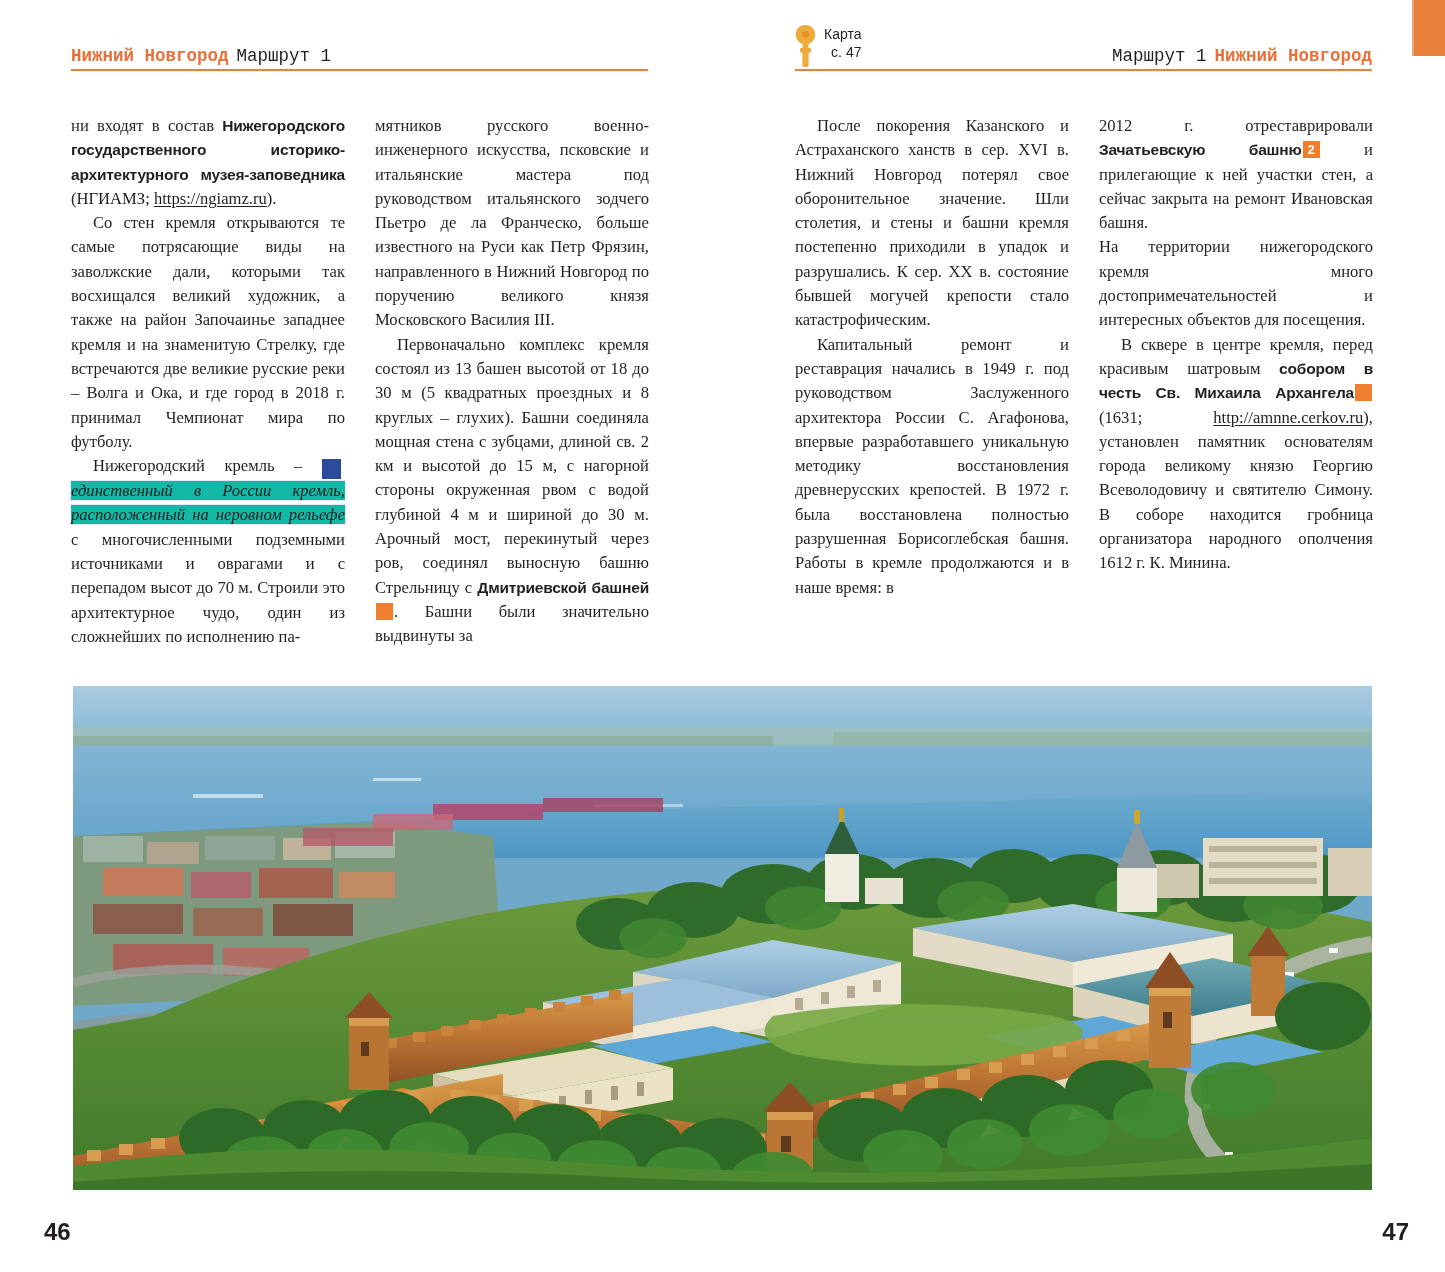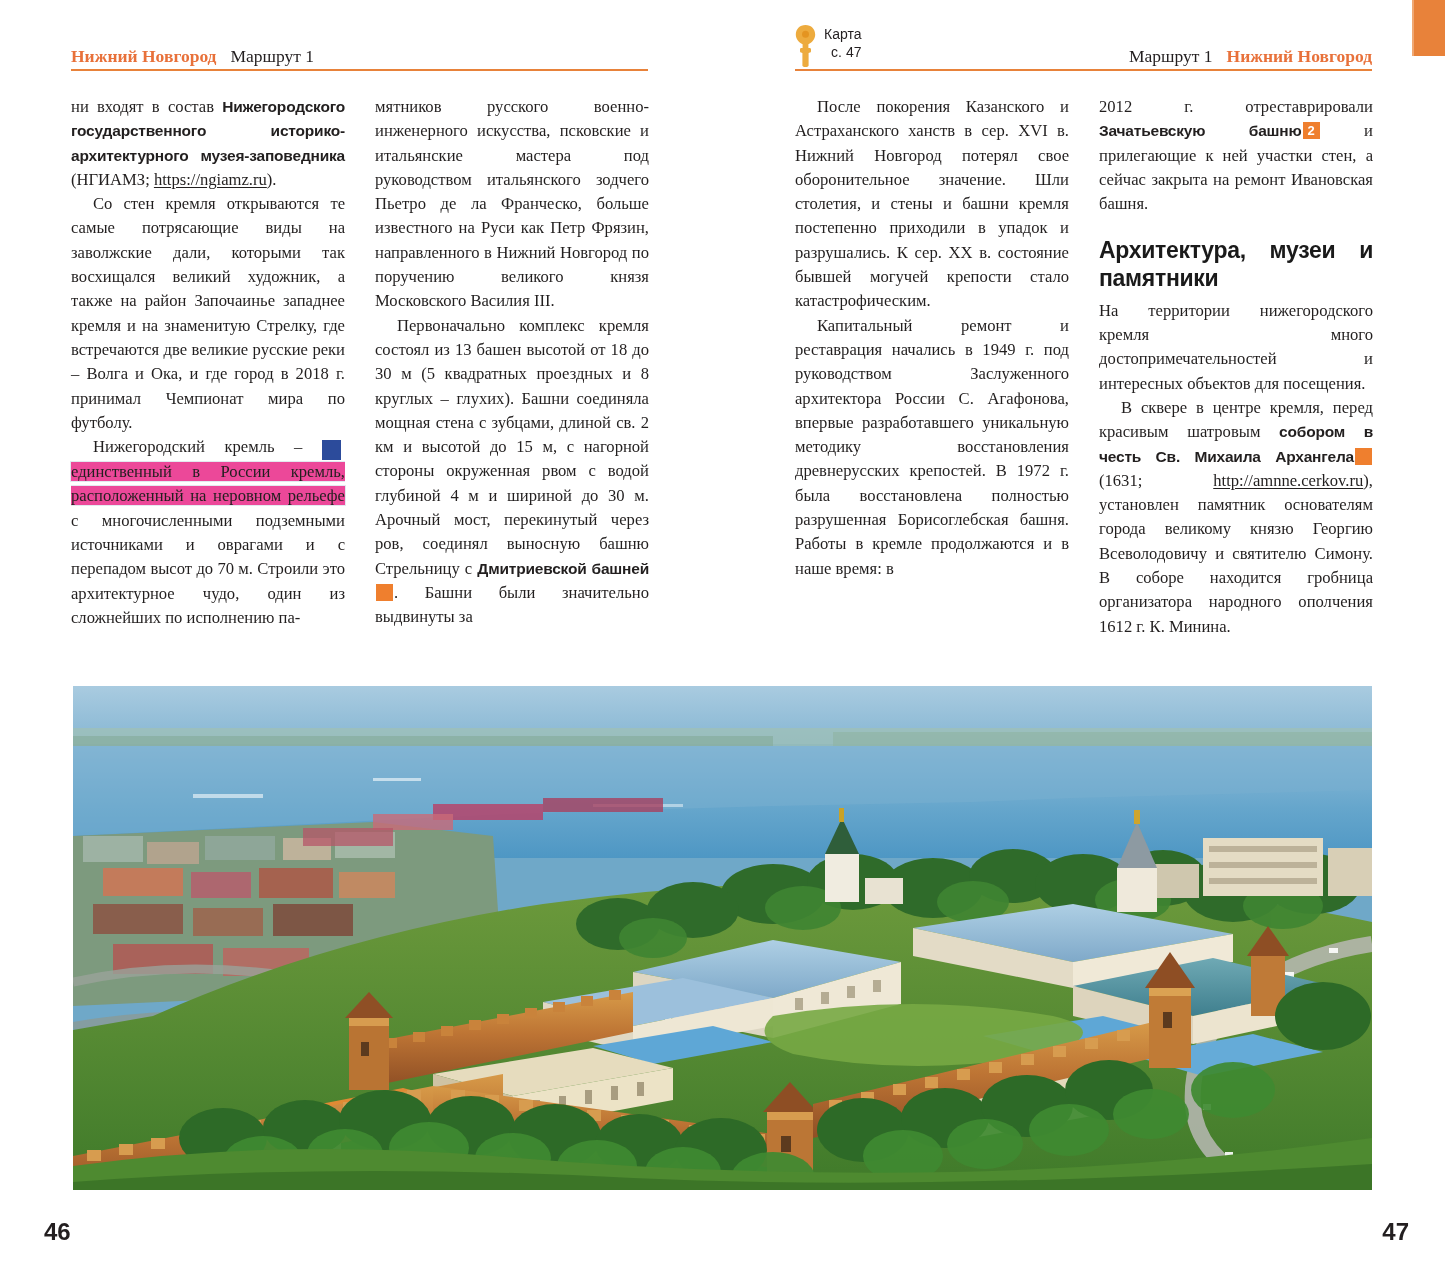--- a/index.html
+++ b/index.html
@@ -28,22 +28,22 @@
   }
   .page-left  { left: 0;   width: 722px; }
   .page-right { left: 722px; width: 723px; }
 
   
   .runhead {
     position: absolute;
     height: 42px;
     display: flex;
     align-items: flex-end;
-    gap: 14px;
-    font-family: Liberation Serif, serif;
+    gap: 8px;
+    font-family: Liberation Mono, monospace;
     font-size: 17.5px;
     line-height: 1;
     padding-bottom: 9px;
   }
   .runhead-left  { left: 71px;  top: 32px; }
   .runhead-right { right: 73px; top: 32px; justify-content: flex-end; }
   .rh-city {
     color: #e8713a;
     font-weight: 700;
   }
@@ -79,21 +79,21 @@
     font-family: "Liberation Sans", "DejaVu Sans", sans-serif;
     font-size: 14px;
     line-height: 1.32;
     color: #231f20;
     padding-top: 1px;
   }
 
   
   .cols {
     position: absolute;
-    top: 95px;
+    top: 114px;
     height: 568px;
     display: flex;
   }
   .cols-left  { left: 71px;  width: 578px; }
   .cols-right { left: 795px; width: 578px; }
   .col {
     width: 274px;
     font-size: 16.6px;
     line-height: 1.465;
     color: #221f1f;
@@ -145,22 +145,23 @@
     line-height: 20px;
     width: 19px;
     height: 20px;
     text-align: center;
     vertical-align: -3px;
     margin-right: 4px;
   }
 
   
   .hl-note {
-    background: #ec4899;
+    background: #14b8a6;
     box-shadow: 0 0 0 1px #e2e9ef;
+    font-style: italic;
   }
 
   
   h2.section-head {
     font-family: "Liberation Sans", "DejaVu Sans", sans-serif;
     font-weight: 700;
     font-size: 23px;
     line-height: 1.18;
     color: #1a1a1a;
     margin: 21px 0 7px 0;
@@ -246,21 +247,20 @@
 
 <div class="cols cols-right">
 
   <div class="col">
     <p class="indent">После покорения Казанского и Астраханского ханств в сер. XVI в. Нижний Новгород потерял свое оборонительное значение. Шли столетия, и стены и башни кремля постепенно приходили в упадок и разрушались. К сер. XX в. состояние бывшей могучей крепости стало катастрофическим.</p>
     <p class="indent">Капитальный ремонт и реставрация начались в 1949 г. под руководством Заслуженного архитектора России С. Агафонова, впервые разработавшего уникальную методику восстановления древнерусских крепостей. В 1972 г. была восстановлена полностью разрушенная Борисоглебская башня. Работы в кремле продолжаются и в наше время: в</p>
   </div>
 
   <div class="col">
     <p><span>2012 г. отреставрировали </span><b class="hl">Зачатьевскую башню</b><span class="num-badge">2</span><span> и прилегающие к ней участки стен, а сейчас закрыта на ремонт Ивановская башня.</span></p>
-    <h2 class="section-head">Архитектура, музеи и памятники</h2>
     <p>На территории нижегородского кремля много достопримечательностей и интересных объектов для посещения.</p>
     <p class="indent"><span>В сквере в центре кремля, перед красивым шатровым </span><b class="hl">собором в честь Св. Михаила Архангела</b><span class="num-badge">3</span><span> (1631; </span><a class="link" href="#">http://amnne.cerkov.ru</a><span>), установлен памятник основателям города великому князю Георгию Всеволодовичу и святителю Симону. В соборе находится гробница организатора народного ополчения 1612 г. К. Минина.</span></p>
   </div>
 
 </div>
 
 <div class="photo">
   <svg viewBox="0 0 1299 504" preserveAspectRatio="none" aria-hidden="true">
     <defs>
       <linearGradient id="sky" x1="0" y1="0" x2="0" y2="1">

